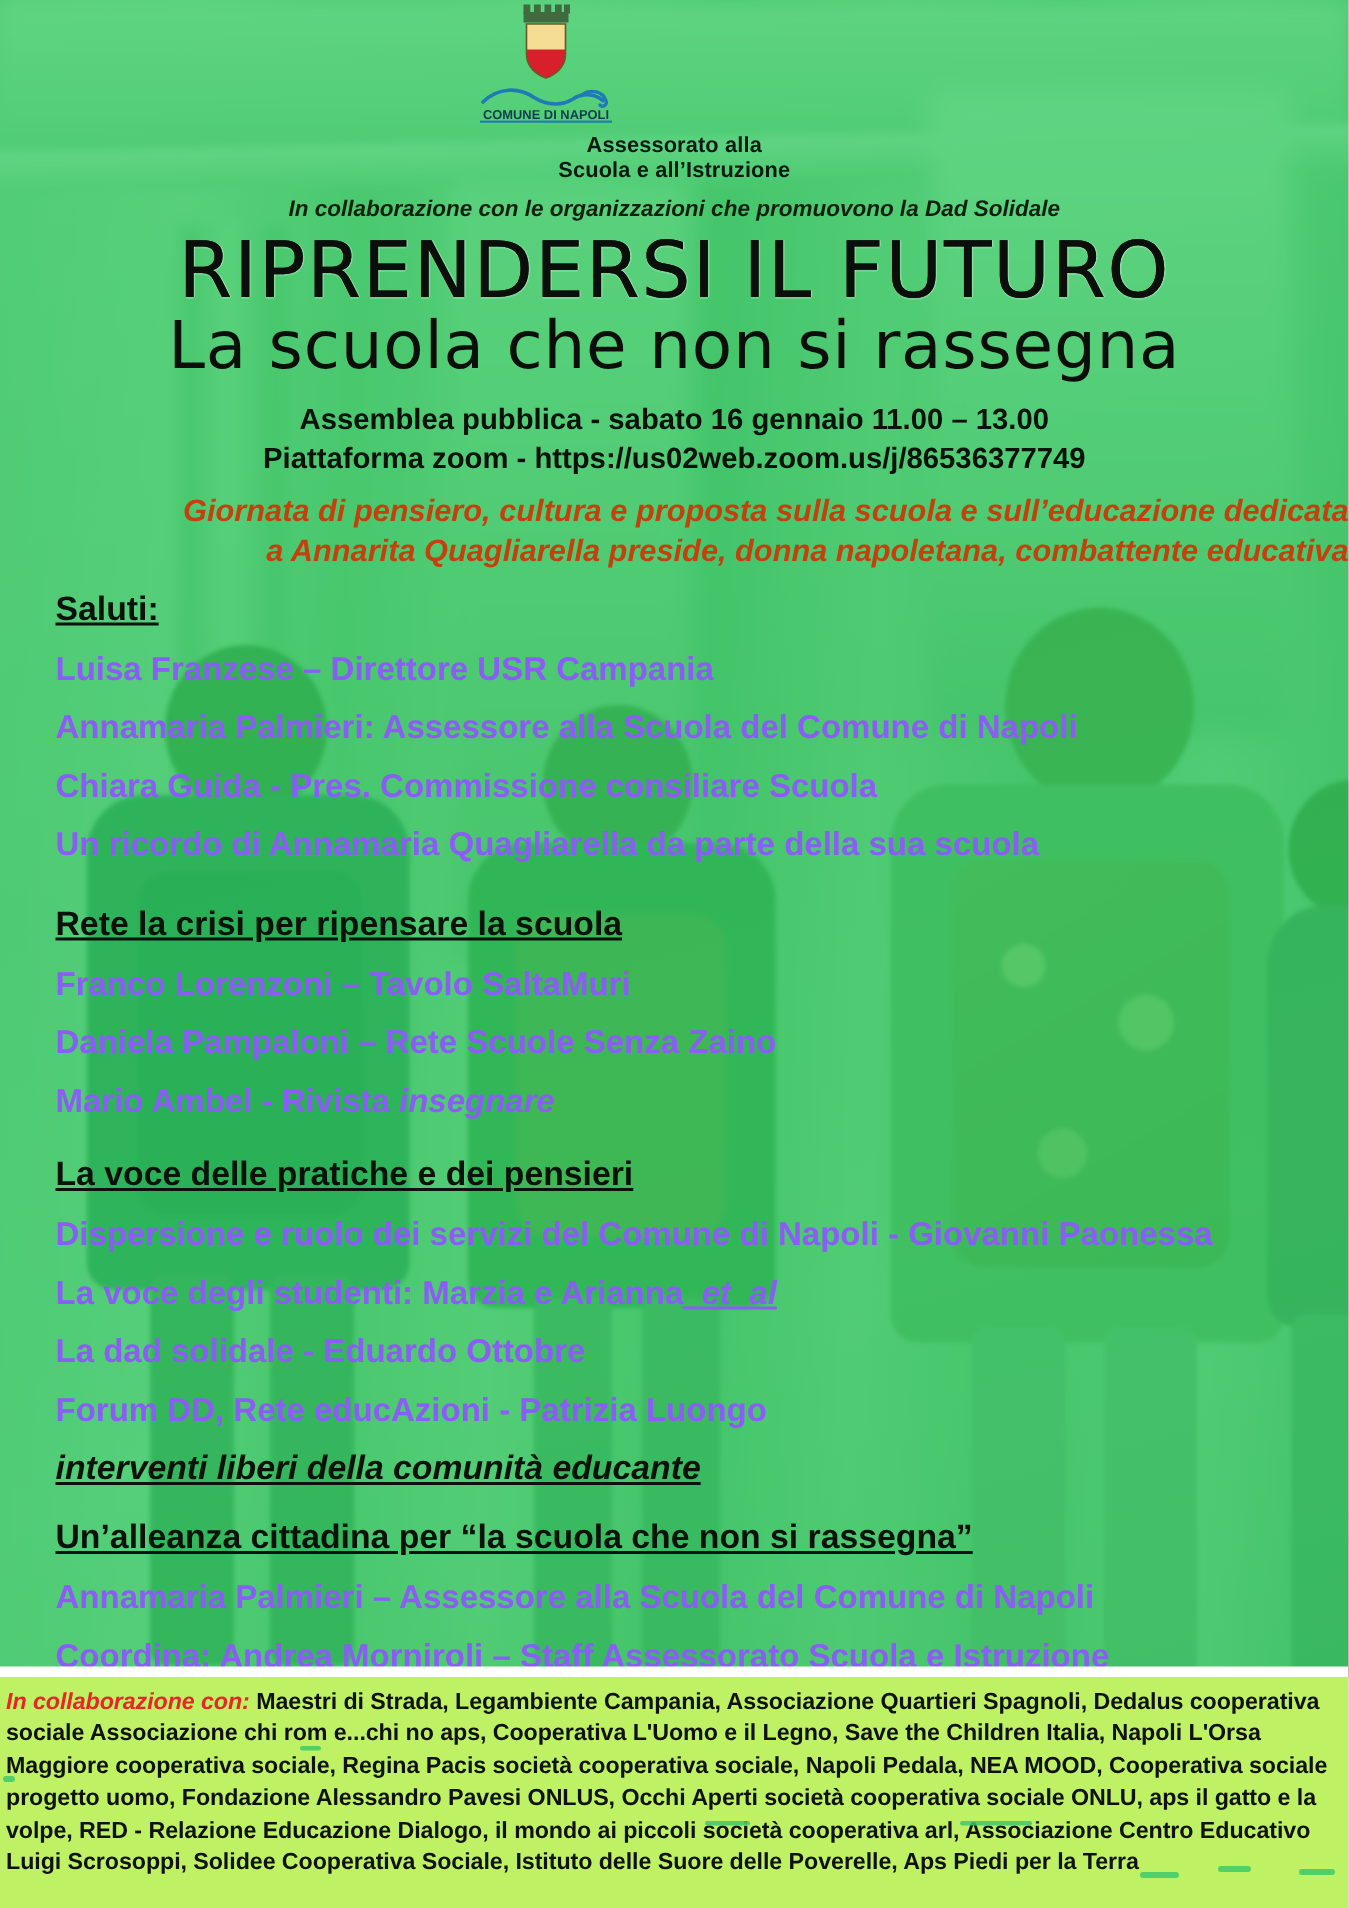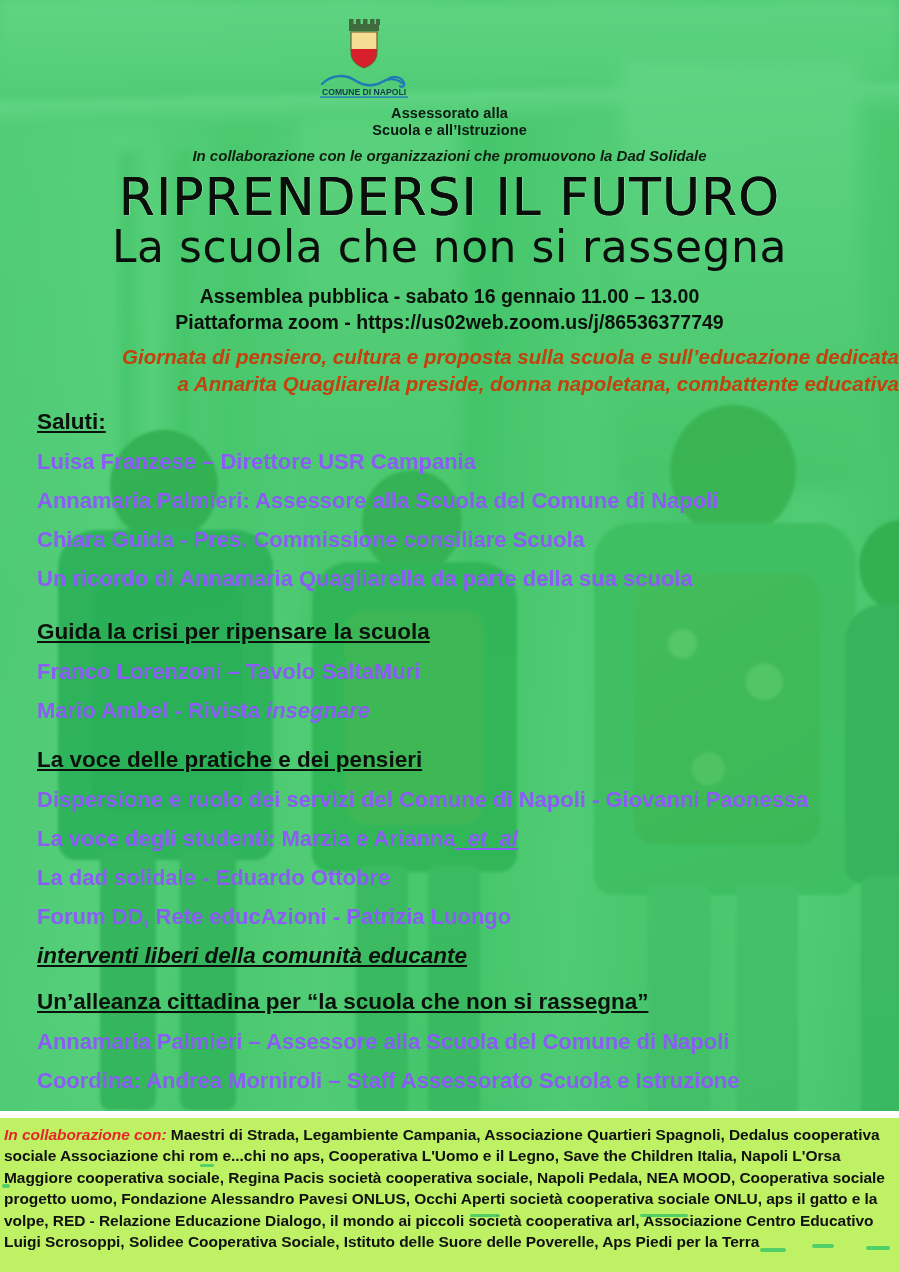--- a/index.html
+++ b/index.html
@@ -119,21 +119,21 @@
     background:#37cc68;
     opacity:.42;
   }
 
   
   .content{
     position:absolute;left:0;top:0;width:899px;height:1118px;
     color:#0d1410;
   }
 
-  .logo-wrap{width:728px;text-align:center;padding-top:16px;}
+  .logo-wrap{width:728px;text-align:center;padding-top:0;}
   .crest{
     width:46px;height:54px;margin:0 auto;display:block;
   }
   .comune-mark{margin:2px auto 0;display:block;}
 
   .assessorato{
     text-align:center;font-weight:bold;font-size:14.5px;line-height:16.5px;
     color:#0b1a12;margin-top:7px;letter-spacing:.1px;
   }
   .incollab-top{
@@ -340,22 +340,23 @@
     </div>
 
     <div class="body-block">
 
       <div class="sec-head">Saluti:</div>
       <div class="line">Luisa Franzese – Direttore USR Campania</div>
       <div class="line">Annamaria Palmieri: Assessore alla Scuola del Comune di Napoli</div>
       <div class="line">Chiara Guida - Pres. Commissione consiliare Scuola</div>
       <div class="line">Un ricordo di Annamaria Quagliarella da parte della sua scuola</div>
 
-      <div class="sec-head" style="margin-top:24px;">Guida la crisi per ripensare la scuola </div>
+      <div class="sec-head" style="margin-top:24px;">Rete la crisi per ripensare la scuola </div>
       <div class="line">Franco Lorenzoni – Tavolo SaltaMuri</div>
+      <div class="line">Daniela Pampaloni – Rete Scuole Senza Zaino</div>
       <div class="line"><span>Mario Ambel - Rivista </span><i>insegnare</i></div>
 
       <div class="sec-head" style="margin-top:20px;">La voce delle pratiche e dei pensieri</div>
       <div class="line">Dispersione e ruolo dei servizi del Comune di Napoli - Giovanni Paonessa</div>
       <div class="line"><span>La voce degli studenti: Marzia e Arianna</span><i style="text-decoration:underline;">_et_al</i></div>
       <div class="line">La dad solidale - Eduardo Ottobre</div>
       <div class="line">Forum DD, Rete educAzioni - Patrizia Luongo</div>
 
       <div class="sec-head ital" style="">interventi liberi della comunità educante</div>
 

